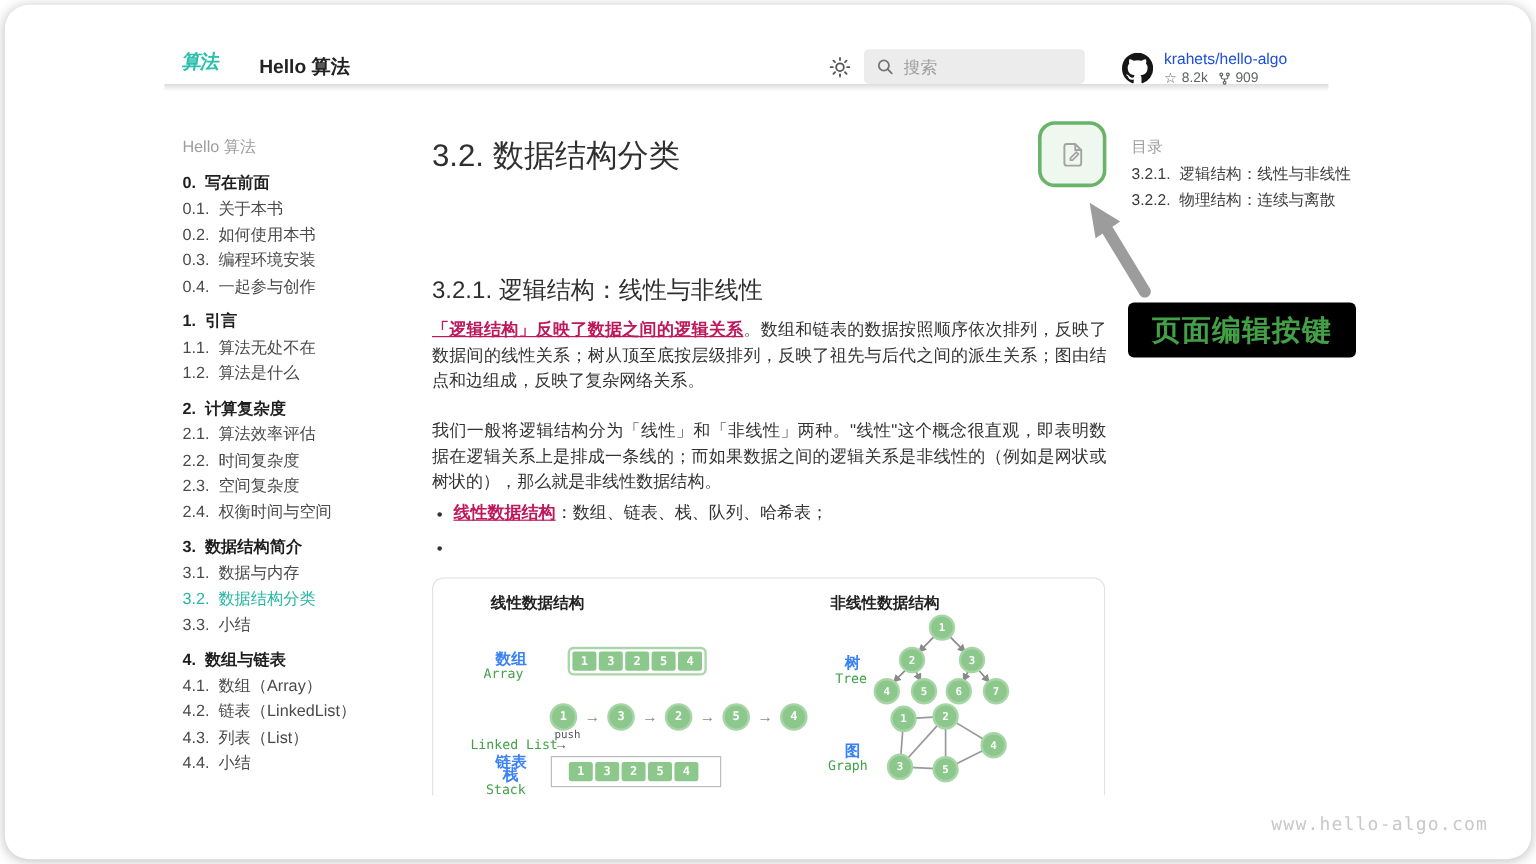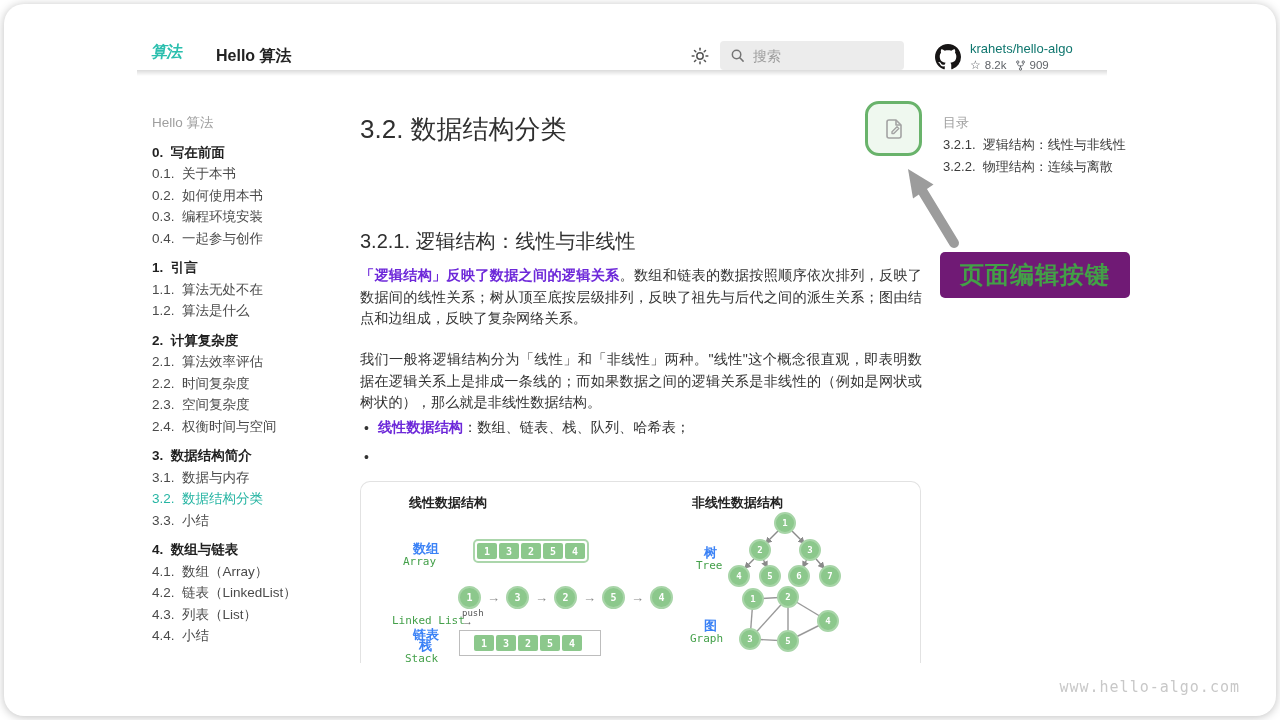--- a/index.html
+++ b/index.html
@@ -11,21 +11,21 @@
   .logo { position:absolute; left:148px; top:38px; color:#2bbfae; font-family:"DejaVu Sans Mono", monospace;
           font-weight:bold; font-size:16px; transform:skewX(-8deg); letter-spacing:-1px; }
   .site-title { position:absolute; left:212px; top:42px; font-size:16px; font-weight:bold; color:#222; }
   .theme-toggle { position:absolute; left:686px; top:42px; width:20px; height:20px; cursor:pointer; }
   .searchbox { position:absolute; left:716px; top:37px; width:184px; height:29px; background:#ececec;
                border-radius:4px; display:flex; align-items:center; padding:0 10px; gap:8px; }
   .searchbox input { border:none; outline:none; background:transparent; font-size:14px; color:#333; width:130px;
                      font-family:"Liberation Sans", sans-serif; }
   .searchbox input::placeholder { color:#9e9e9e; }
   .gh { position:absolute; left:931px; top:37px; display:flex; gap:9px; align-items:center; cursor:pointer; }
-  .gh-name { font-size:13px; color:#0f766e; line-height:15px; }
+  .gh-name { font-size:13px; color:#1d4ed8; line-height:15px; }
   .gh-stats { font-size:11.5px; color:#5f6368; display:flex; align-items:center; gap:4px; margin-top:2px; }
   .gh-star-glyph { font-size:12px; }
   .hdr-shadow { position:absolute; left:133px; top:66px; width:970px; height:6px;
                 background:linear-gradient(to bottom, rgba(0,0,0,0.14), rgba(0,0,0,0)); }
 
   
   .sidebar { position:absolute; left:148px; top:108px; width:200px; font-size:13.5px; color:#4a4a4a; }
   .side-site { color:#9e9e9e; height:22px; display:flex; align-items:center; }
   .nav-group { margin-top:8px; }
   .nav-title { font-weight:bold; color:#1f1f1f; height:21.5px; display:flex; align-items:center; white-space:pre; }
@@ -33,21 +33,21 @@
   .nav-item.active { color:#26b5a3; }
 
   
   .h1 { position:absolute; left:356px; top:108px; font-size:26px; font-weight:400; color:#2f2f2f; }
   .p  { position:absolute; left:356px; width:562px; font-size:14.2px; line-height:21.6px; color:#333;
         text-align:justify; }
   .p1 { top:178px; }
   .h2 { position:absolute; left:356px; top:224px; font-size:20px; font-weight:400; color:#2f2f2f; }
   .p2 { top:261px; }
   .p3 { top:345px; }
-  .bold { font-weight:bold; color:#6d28d9; }
+  .bold { font-weight:bold; color:#be185d;text-decoration:underline; }
   .bullets { position:absolute; left:360px; top:414px; width:556px; }
   .bullet { display:flex; gap:9px; font-size:14.2px; color:#333; margin-bottom:9px; align-items:flex-start; }
   .dot { color:#333; font-size:14px; line-height:20px; }
 
   
   .figure { position:absolute; left:356px; top:477px; width:561px; height:182px; background:#fff;
             border:1px solid #e2e2e2; border-bottom:none; border-radius:10px 10px 0 0; overflow:hidden; }
   .fig-col-title { position:absolute; font-size:13px; font-weight:bold; color:#222; }
   .fc-linear { left:48px; top:12px; }
   .fc-nonlinear { left:331px; top:12px; }
@@ -78,21 +78,21 @@
   
   .toc { position:absolute; left:939px; top:108px; font-size:13px; }
   .toc-title { color:#9e9e9e; height:22px; display:flex; align-items:center; }
   .toc-item { color:#3c3c3c; height:22px; display:flex; align-items:center; white-space:pre; cursor:pointer; }
 
   
   .edit-highlight { position:absolute; left:861px; top:97px; width:57px; height:55px; border:3.5px solid #69b36b;
                     border-radius:14px; background:rgba(129,199,132,0.13); display:flex; align-items:center;
                     justify-content:center; }
   .arrow-svg { position:absolute; left:888px; top:161px; }
-  .ann-label { position:absolute; left:936px; top:248px; width:190px; height:46px; background:#701a75;
+  .ann-label { position:absolute; left:936px; top:248px; width:190px; height:46px; background:#000000;
                border-radius:5px; display:flex; align-items:center; justify-content:center;
                font-size:24px; font-weight:bold; color:#43a047; letter-spacing:1px; }
 
   .watermark { position:absolute; right:36px; bottom:20px; font:15px "DejaVu Sans Mono", monospace;
                color:#c8c8c8; letter-spacing:1px; }
 </style>
 </head>
 <body>
 
 <div class="card">

